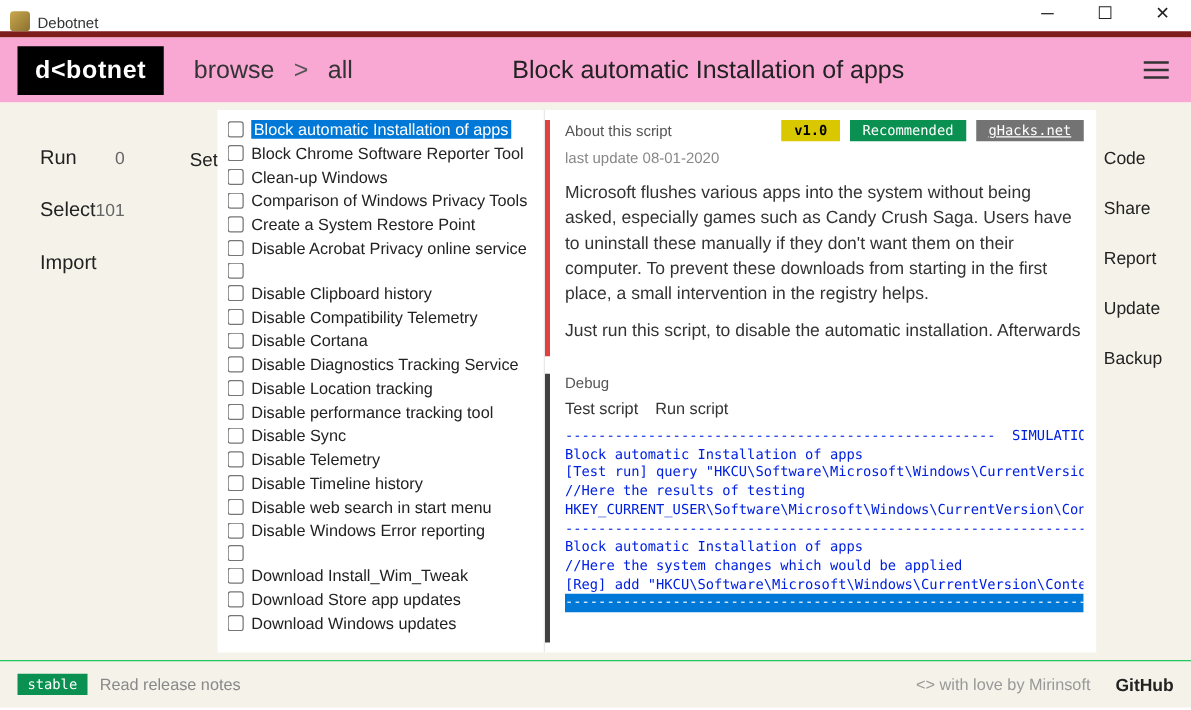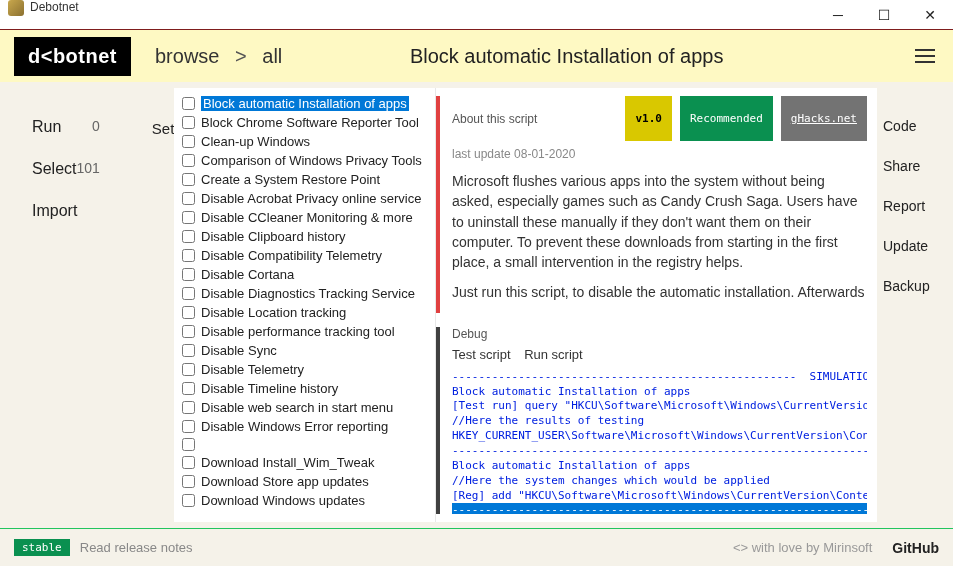--- a/index.html
+++ b/index.html
@@ -1,23 +1,23 @@
 <!DOCTYPE html>
 <html><head>
 <meta charset="utf-8">
 <style>
 * { box-sizing: border-box; margin: 0; padding: 0; }
 body { font-family: "Segoe UI", Arial, sans-serif; font-size: 13px; background: #fff; width: 953px; height: 568px; overflow: hidden; }
-.titlebar { height: 30px; background: #fff; display: flex; align-items: flex-start; padding-left: 8px; border-bottom: 1px solid #7f1d1d; }
+.titlebar { height: 30px; background: #fff; display: flex; align-items: flex-end; padding-left: 8px; border-bottom: 5px solid #7f1d1d; }
 .titlebar-icon { width: 16px; height: 16px; background: linear-gradient(135deg, #c9a84d, #8b7030); border-radius: 3px; margin-right: 6px; }
 .titlebar-title { flex: 1; font-size: 12px; color: #333; }
 .titlebar-controls { display: flex; }
 .titlebar-btn { width: 46px; height: 30px; display: flex; align-items: center; justify-content: center; cursor: pointer; font-size: 14px; color: #222; }
 
-.header { height: 52px; background: #fef9c3; display: flex; align-items: center; padding: 0 14px; }
+.header { height: 52px; background: #f9a8d4; display: flex; align-items: center; padding: 0 14px; }
 .logo { background: #000; color: #fff; padding: 8px 14px; font-size: 20px; font-weight: bold; margin-right: 24px; letter-spacing: 0.5px; }
 .breadcrumb { font-size: 20px; color: #333; }
 .breadcrumb .arrow { margin: 0 10px; color: #555; }
 .header-title { flex: 1; text-align: center; font-size: 20px; color: #222; margin-right: 60px; }
 .hamburger { cursor: pointer; padding: 4px; }
 .hamburger div { width: 20px; height: 2px; background: #333; margin: 4px 0; }
 
 .body-row { display: flex; height: 446px; background: #f5f2e9; }
 .left-nav { width: 174px; padding: 24px 0 0 0; display: flex; flex-direction: row; }
 .left-nav-item { display: flex; justify-content: space-between; padding: 12px 20px 12px 32px; font-size: 16px; color: #222; cursor: pointer; }
@@ -32,21 +32,21 @@
 .script-list::-webkit-scrollbar-track { background: #f0f0f0; }
 .script-item { display: flex; align-items: center; padding: 2px 8px; font-size: 13px; color: #222; cursor: pointer; white-space: nowrap; }
 .script-item.selected { }
 .script-item.selected .label { background: #0078d7; color: #fff; padding: 0 2px; }
 .script-item input[type=checkbox] { margin-right: 6px; width: 13px; height: 13px; }
 
 .detail-panel { flex: 1; display: flex; flex-direction: column; padding: 8px 10px 8px 0; overflow: hidden; }
 .detail-top { border-left: 4px solid #e04040; padding-left: 12px; }
 .detail-header { display: flex; align-items: center; gap: 8px; margin-bottom: 6px; }
 .about-label { color: #555; font-size: 12px; margin-right: auto; }
-.badge { padding: 16px 10px; font-size: 11px; font-family: monospace; color: #fff; }
+.badge { padding: 2px 10px; font-size: 11px; font-family: monospace; color: #fff; }
 .badge.version { background: #d9c800; color: #000; font-weight: bold; }
 .badge.recommended { background: #0a9050; }
 .badge.ghacks { background: #737373; text-decoration: underline; }
 .last-update { color: #888; font-size: 12px; margin-bottom: 10px; }
 .description { color: #333; font-size: 14px; line-height: 1.45; margin-bottom: 10px; }
 
 .detail-bottom { border-left: 4px solid #404040; padding-left: 12px; margin-top: 14px; flex: 1; overflow: hidden; display: flex; flex-direction: column; }
 .debug-label { color: #555; font-size: 12px; margin-bottom: 6px; }
 .debug-links { margin-bottom: 8px; }
 .debug-links a { color: #333; font-size: 13px; margin-right: 10px; cursor: pointer; }
@@ -132,21 +132,20 @@
         <div class="script-item">
           <input type="checkbox" style="">
           <span class="label">Create a System Restore Point</span>
         </div>
         <div class="script-item">
           <input type="checkbox" style="">
           <span class="label">Disable Acrobat Privacy online service</span>
         </div>
         <div class="script-item">
           <input type="checkbox" style="">
-          <span class="label">Disable CCleaner Monitoring &amp; more</span>
         </div>
         <div class="script-item">
           <input type="checkbox" style="">
           <span class="label">Disable Clipboard history</span>
         </div>
         <div class="script-item">
           <input type="checkbox" style="">
           <span class="label">Disable Compatibility Telemetry</span>
         </div>
         <div class="script-item">

